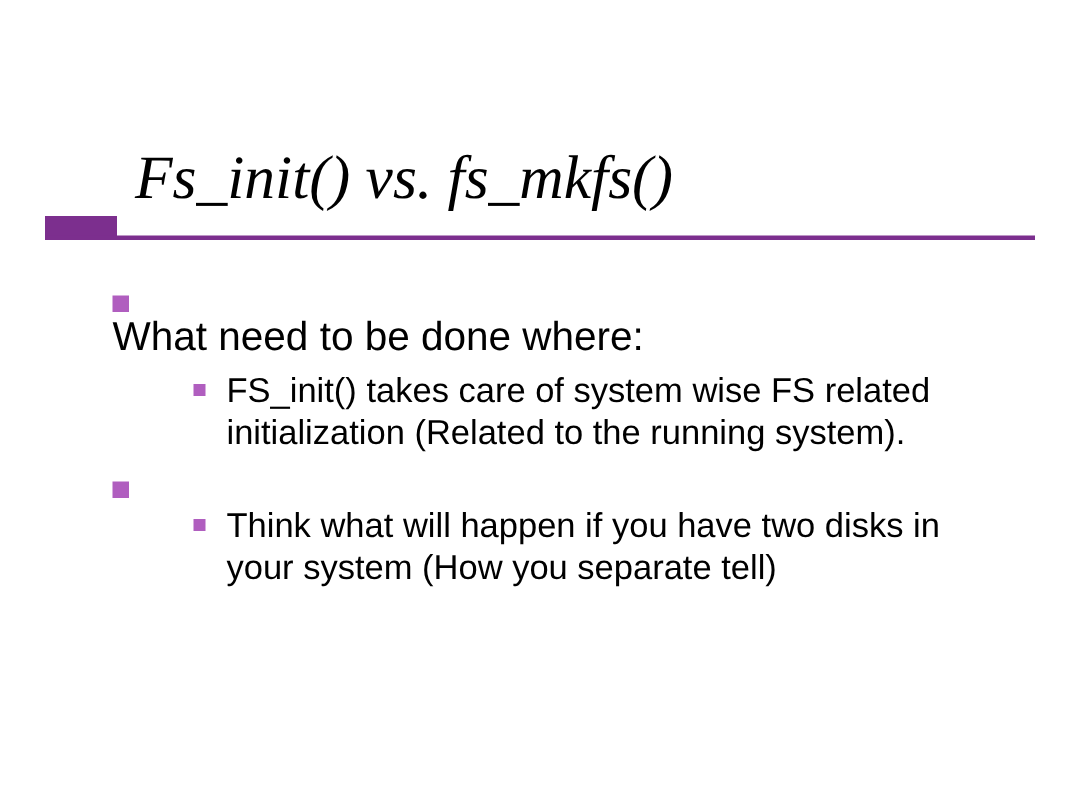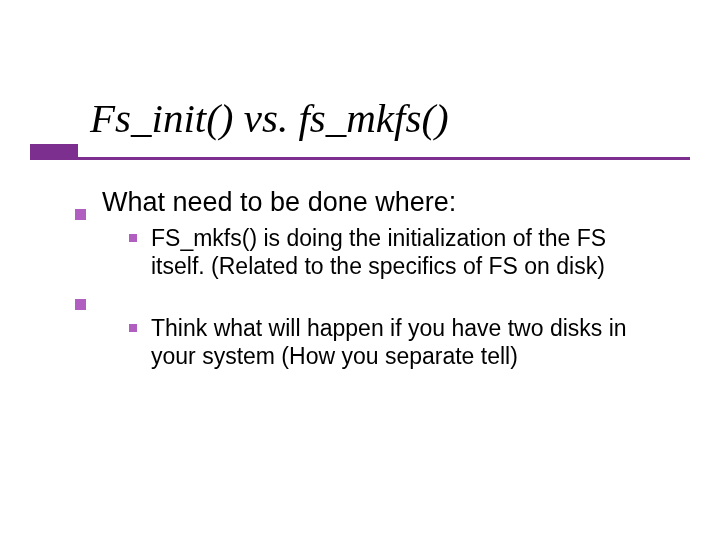--- a/index.html
+++ b/index.html
@@ -47,23 +47,24 @@
     background: #7c2f8e;
   }
   .body {
     position: absolute;
     top: 180px;
     left: 75px;
     right: 55px;
   }
   .lvl1 {
     display: flex;
-    align-items: flex-end;
+    align-items: flex-start;
     margin-top: 6px;
     margin-bottom: 4px;
+    flex-direction: column;
   }
   .lvl1 .sq {
     flex: 0 0 auto;
     width: 11px;
     height: 11px;
     background: #b05ebf;
     margin-top: 11px;
     margin-right: 16px;
   }
   .lvl1 .txt {
@@ -103,21 +104,21 @@
 
   <div class="body">
 
     <div class="lvl1">
       <div class="sq"></div>
       <div class="txt">What need to be done where:</div>
     </div>
     <div class="lvl2-group">
       <div class="lvl2">
         <div class="sq"></div>
-        <div class="txt">FS_mkfs() is doing the initialization of the FS itself. (Related to the specifics of FS on disk)</div>
+        <div class="txt">FS_init() takes care of system wise FS related initialization (Related to the running system).</div>
       </div>
     </div>
 
     <div class="lvl1">
       <div class="sq"></div>
     </div>
     <div class="lvl2-group">
       <div class="lvl2">
         <div class="sq"></div>
         <div class="txt">Think what will happen if you have two disks in your system (How you separate tell)</div>

